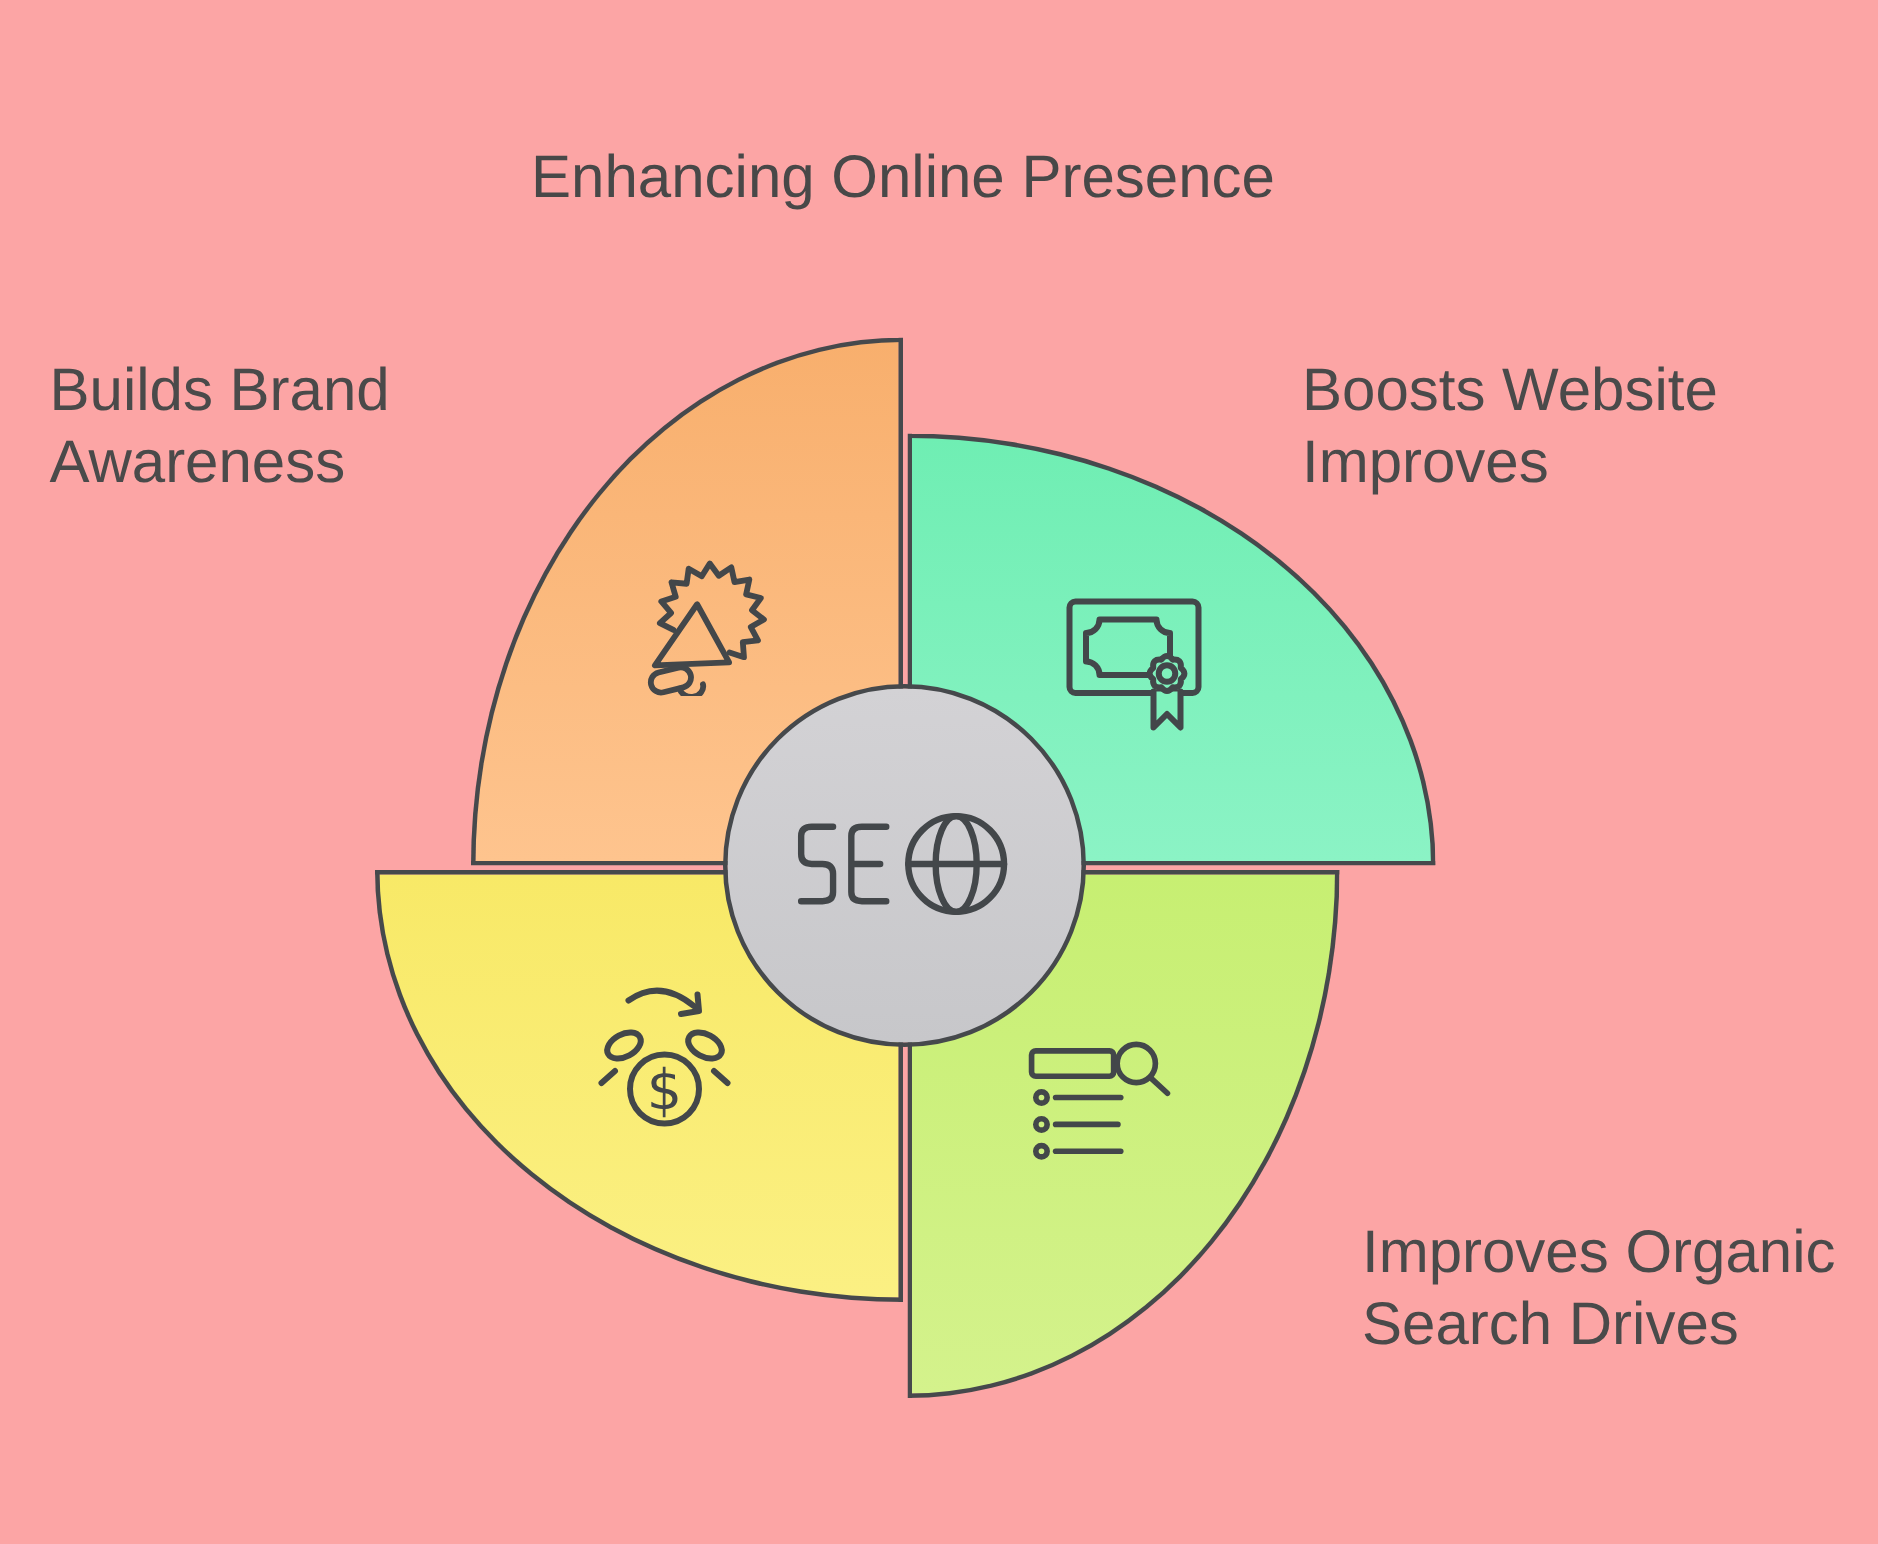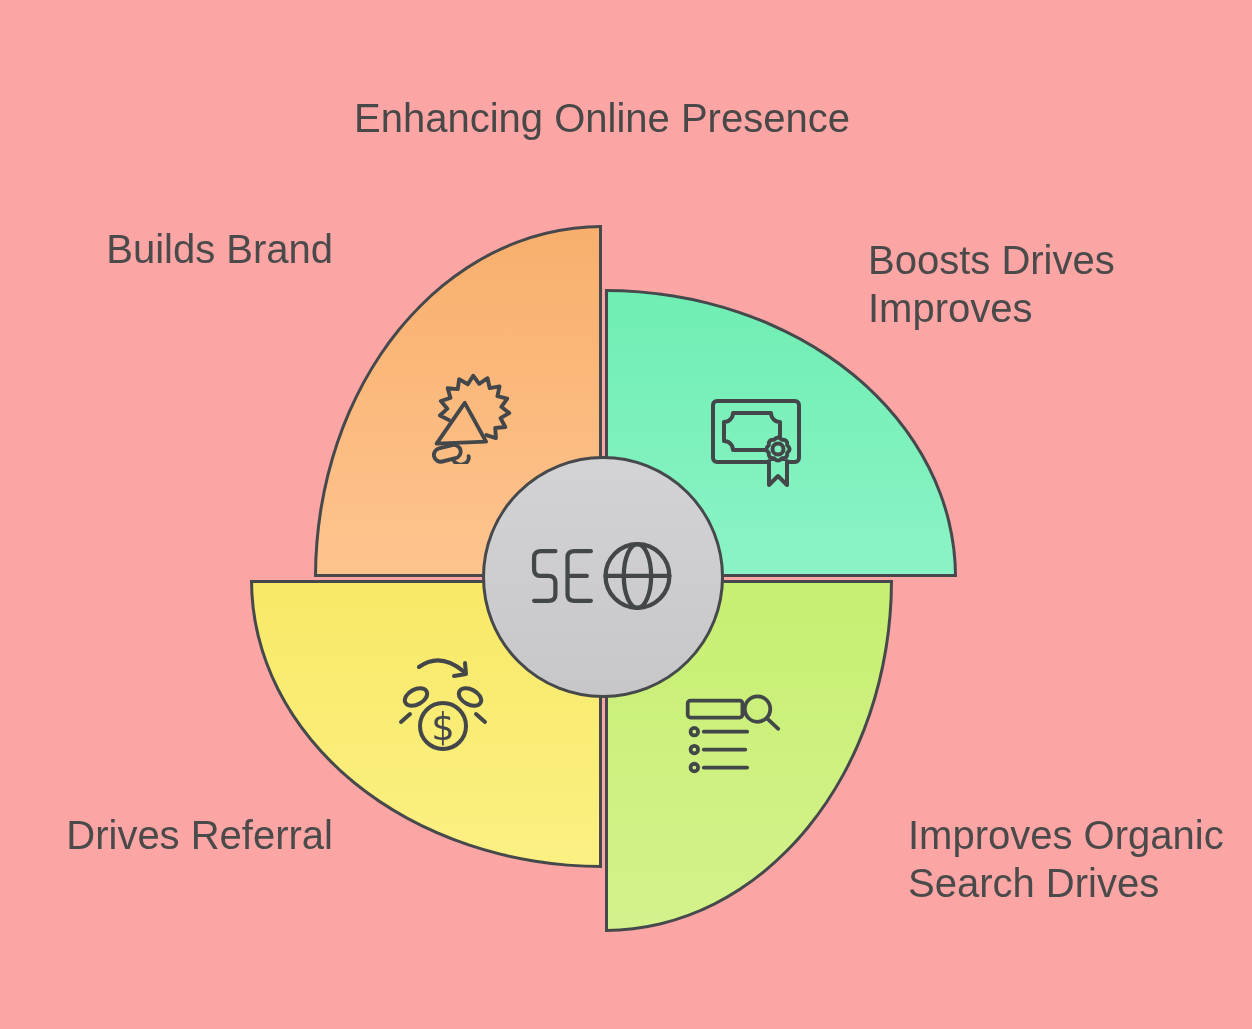--- a/index.html
+++ b/index.html
@@ -12,21 +12,21 @@
   .blade-authority{left:605px;top:289px;width:352px;height:288px;border-top-right-radius:100% 100%;}
   .blade-referral {left:250px;top:580px;width:352px;height:288px;border-bottom-left-radius:100% 100%;}
   .blade-organic  {left:605px;top:580px;width:288px;height:352px;border-bottom-right-radius:100% 100%;}
   .icon{position:absolute;z-index:2;}
   .icon svg{display:block;}
   .ic-stroke{fill:none;stroke:#43474A;stroke-width:4;stroke-linecap:round;stroke-linejoin:round;}
   .center-circle{position:absolute;left:482px;top:456px;width:236px;height:236px;z-index:3;
                  border:3px solid #46494C;border-radius:50%;
                  display:flex;align-items:center;justify-content:center;}
   .label{position:absolute;font-size:40px;line-height:48px;font-weight:500;color:#4A4A4A;z-index:4;}
-  .label-tl{left:33px;top:225px;width:300px;text-align:right;}
+  .label-tl{left:33px;top:236px;width:300px;}
   .label-tr{left:868px;top:236px;width:360px;text-align:left;}
   .label-bl{left:33px;top:811px;width:300px;text-align:right;}
   .label-br{left:868px;top:811px;width:360px;text-align:left;margin-left:40px;}
   .visually-hidden{position:absolute;width:1px;height:1px;overflow:hidden;clip:rect(0 0 0 0);white-space:nowrap;}
   .dollar{font-family:"DejaVu Sans",sans-serif;font-size:37px;fill:#43474A;}
 </style>
 </head>
 <body>
 
 <div class="stage">
@@ -94,26 +94,26 @@
           <circle cx="108" cy="36.5" r="31.5"></circle>
           <ellipse cx="108" cy="36.5" rx="13.5" ry="31.5"></ellipse>
           <path d="M 76.5 36.5 H 139.5"></path>
         </g>
       </g>
     </svg>
   </div>
 
   <div class="label label-tl">
     <div>Builds Brand</div>
+    <div>Awareness</div>
   </div>
   <div class="label label-tr">
-    <div>Boosts Drives</div>
+    <div>Boosts Website</div>
     <div>Improves</div>
   </div>
   <div class="label label-bl">
-    <div>Drives Referral</div>
   </div>
   <div class="label label-br">
     <div>Improves Organic</div>
     <div>Search Drives</div>
   </div>
 
 </div>
 
 </body></html>

